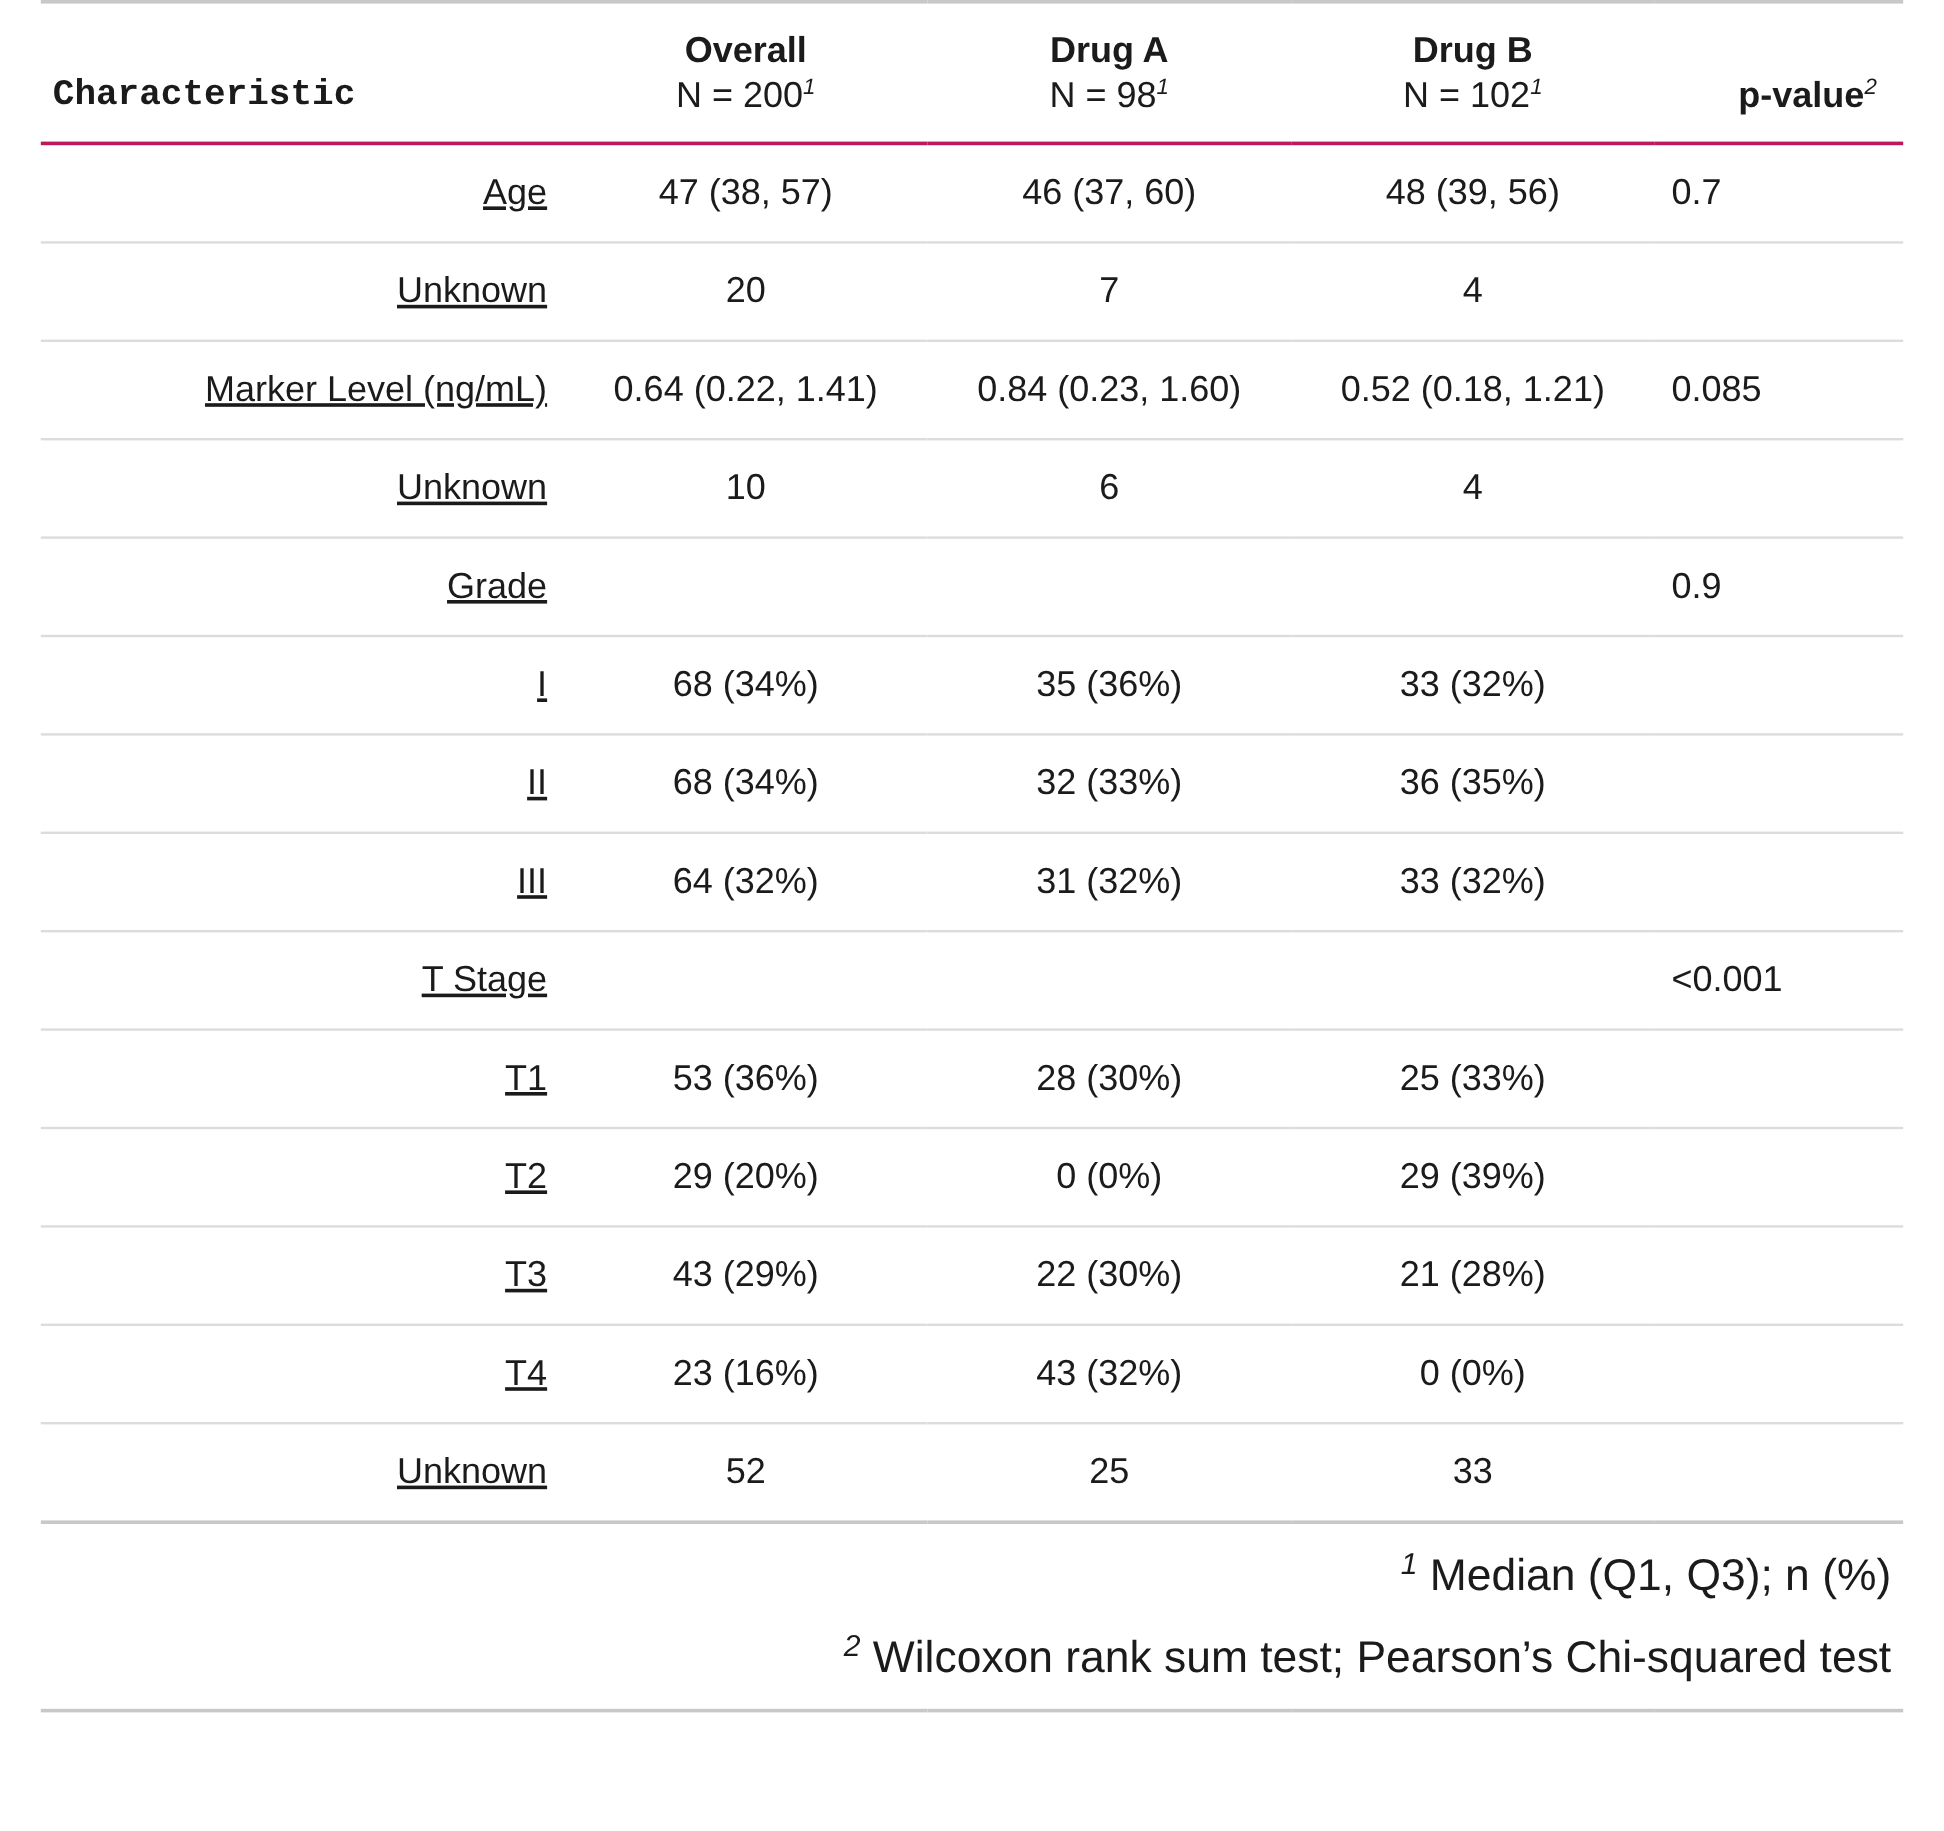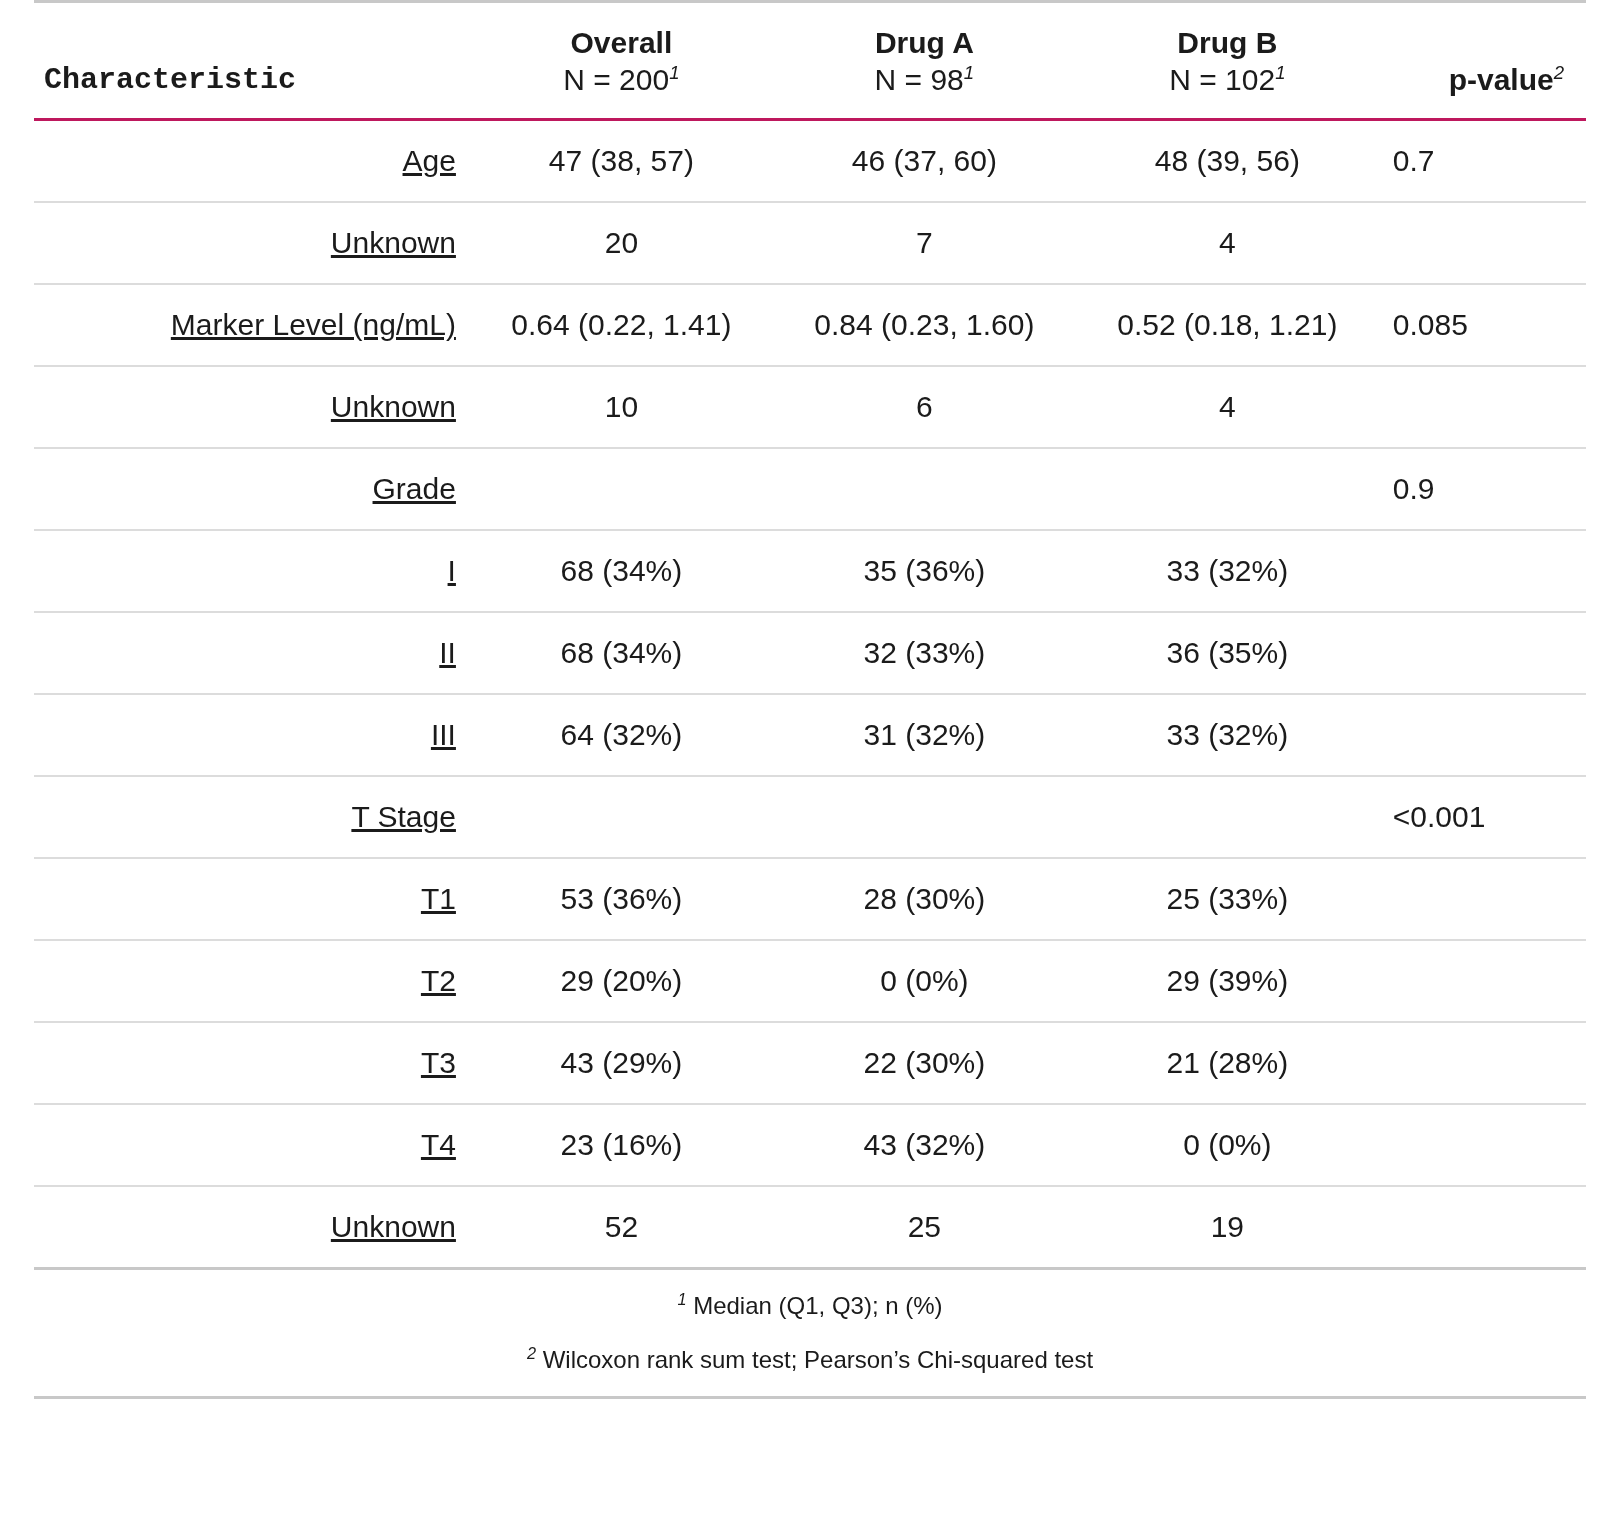--- a/index.html
+++ b/index.html
@@ -78,23 +78,23 @@
   }
   td.num {
     text-align: center;
   }
   td.pval {
     text-align: left;
     padding-right: 22px;
   }
   tfoot td {
     padding: 16px 10px 10px 10px;
-    font-size: 24px;
+    font-size: 37px;
     border: none;
-    text-align: center;
+    text-align: right;
   }
   tfoot tr.first-note td {
     padding-top: 22px;
   }
   tfoot tr.last-note td {
     padding-bottom: 22px;
     border-bottom: 3px solid #c8c8c8;
   }
   tfoot sup {
     font-style: italic;
@@ -224,21 +224,21 @@
         <td class="label indent">T4</td>
         <td class="num">23 (16%)</td>
         <td class="num">43 (32%)</td>
         <td class="num">0 (0%)</td>
         <td class="pval"></td>
       </tr>
       <tr>
         <td class="label indent">Unknown</td>
         <td class="num">52</td>
         <td class="num">25</td>
-        <td class="num">19</td>
+        <td class="num">33</td>
         <td class="pval"></td>
       </tr>
     </tbody>
     <tfoot>
       <tr class="first-note">
         <td colspan="5"><sup>1</sup> <span>Median (Q1, Q3); n (%)</span></td>
       </tr>
       <tr class="last-note">
         <td colspan="5"><sup>2</sup> <span>Wilcoxon rank sum test; Pearson’s Chi-squared test</span></td>
       </tr>

